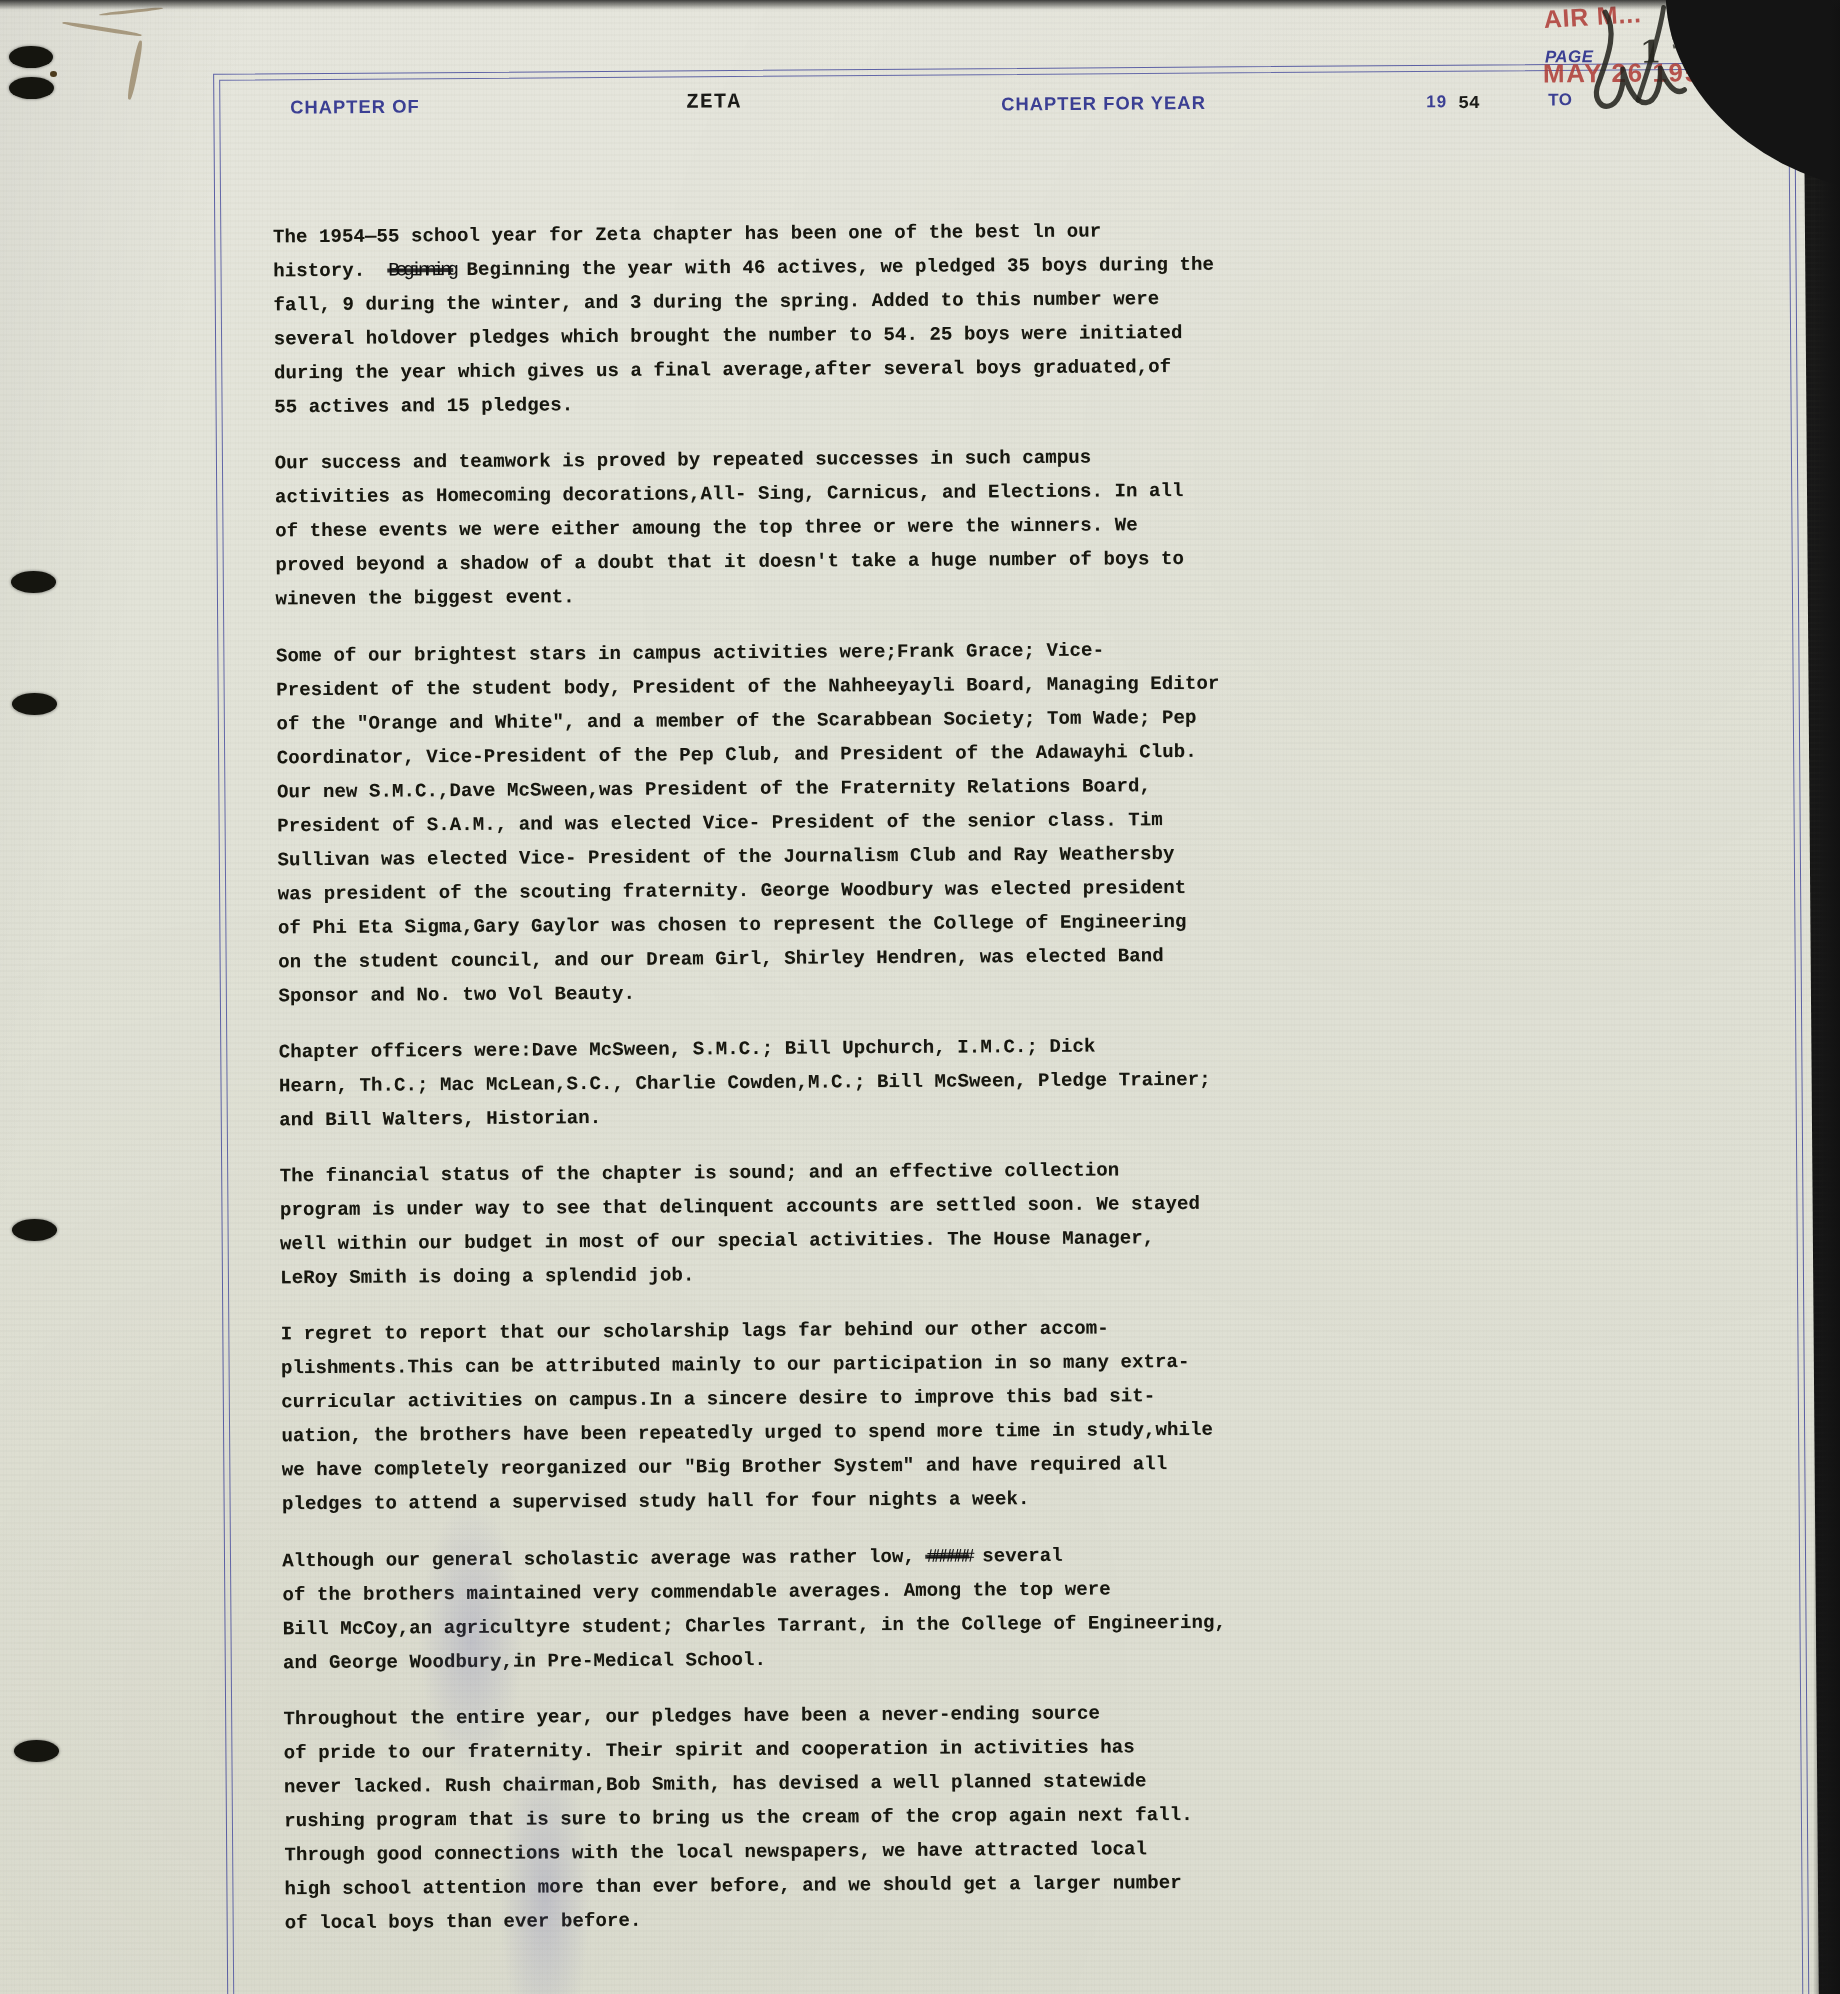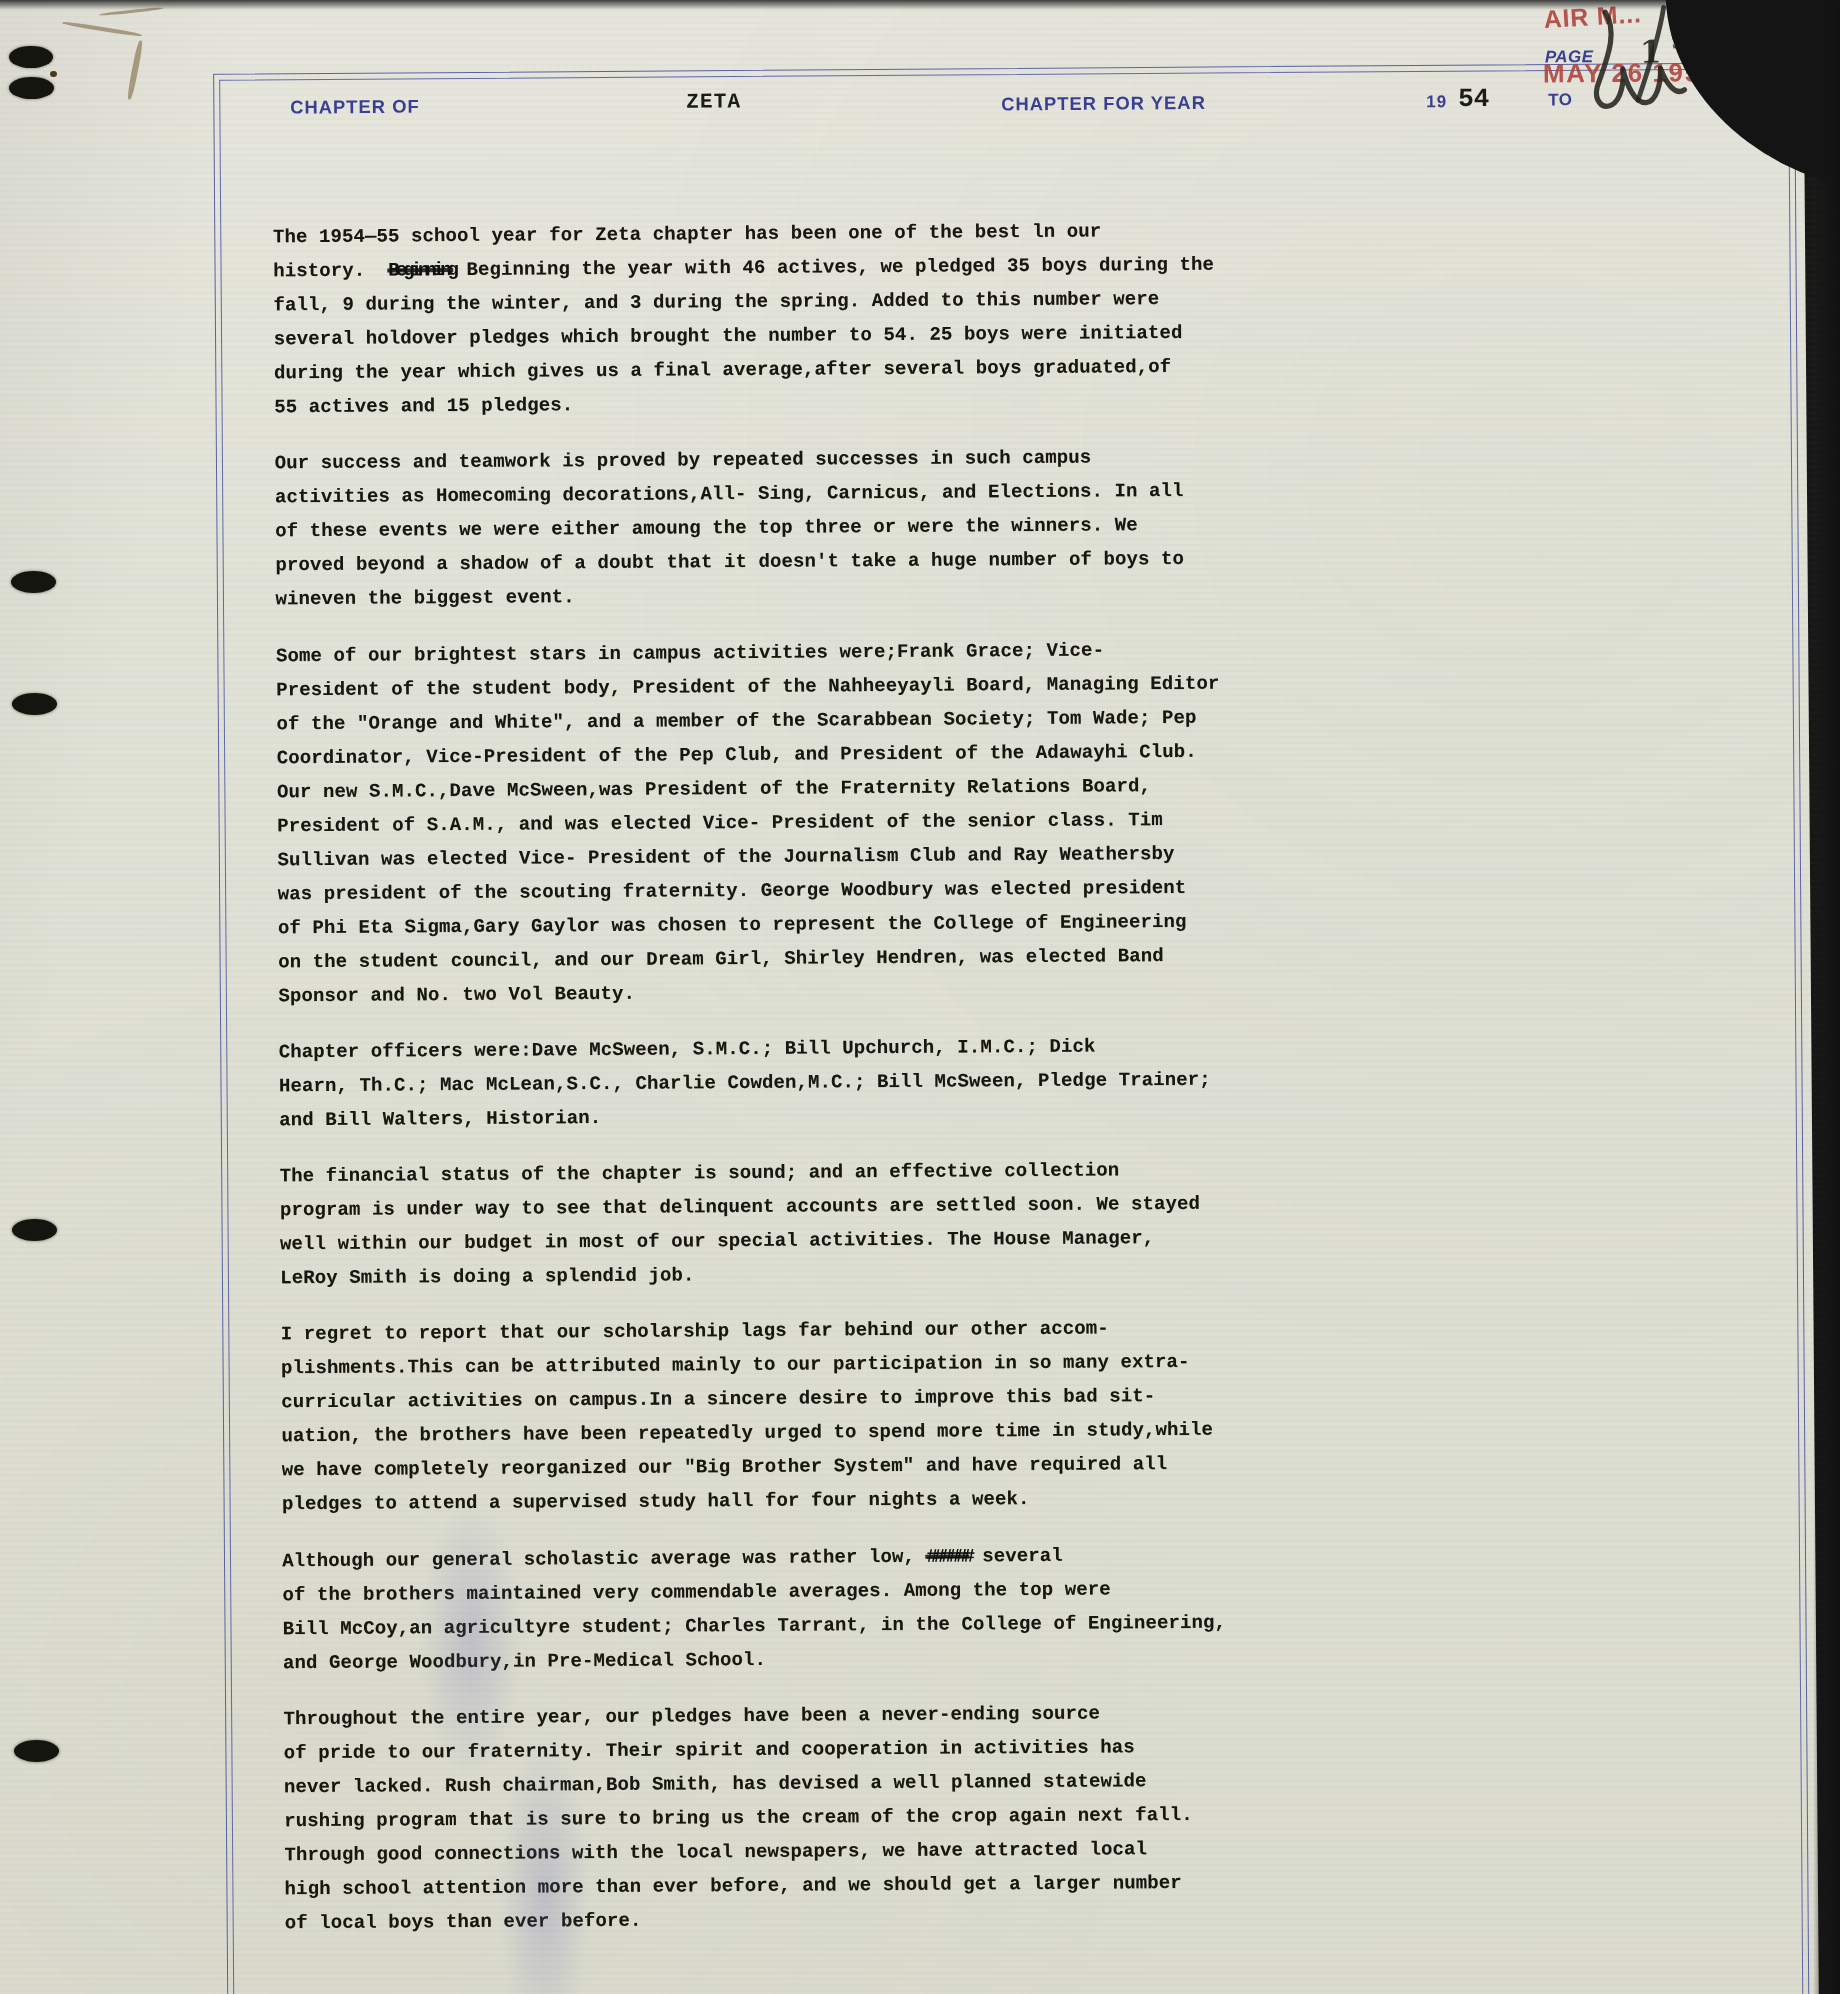--- a/index.html
+++ b/index.html
@@ -191,21 +191,21 @@
   }
   .body-text p {
     margin: 0 0 22.3px 0;
     white-space: pre-wrap;
   }
 
   .strike {
     position: relative;
     color: #111;
     letter-spacing: -4px;
-    font-weight: 700;
+    font-weight: 400;
   }
   .strike::after {
     content: "";
     position: absolute;
     left: -0.8px; right: 1.6px;
     top: 42%;
     height: 3.6px;
     background: #111;
     opacity: 0.85;
   }
@@ -260,21 +260,21 @@
   <div class="header">
 
     <span class="blue-label" style="left:290px; top:92px;">CHAPTER OF</span>
 
     <span class="typed" style="left:686px; top:89px; font-size:21px; letter-spacing:1.2px;">ZETA</span>
 
     <span class="blue-label" style="left:1001px; top:94px;">CHAPTER FOR YEAR</span>
 
     <span class="blue-label small" style="left:1426px; top:96px;">19</span>
 
-    <span class="typed" style="left:1458px; top:88px; font-size:26px;">54</span>
+    <span class="typed" style="left:1458px; top:97px; font-size:18px;">54</span>
 
     <span class="blue-label small" style="left:1545px; top:52px; letter-spacing:0.4px;font-style:italic;">PAGE</span>
 
     <span class="hand" style="left:1640px; top:39px; font-size:31px; font-style:normal; font-weight:700;">1</span>
 
     <span class="blue-label small" style="left:1548px; top:95px; letter-spacing:0.4px;text-align:center;">TO</span>
 
     <span class="blue-label small" style="left:1724px; top:99px;">19</span>
 
     <span class="hand" style="left:1758px; top:86px; font-size:29px; font-style:normal; font-weight:700;">55</span>

